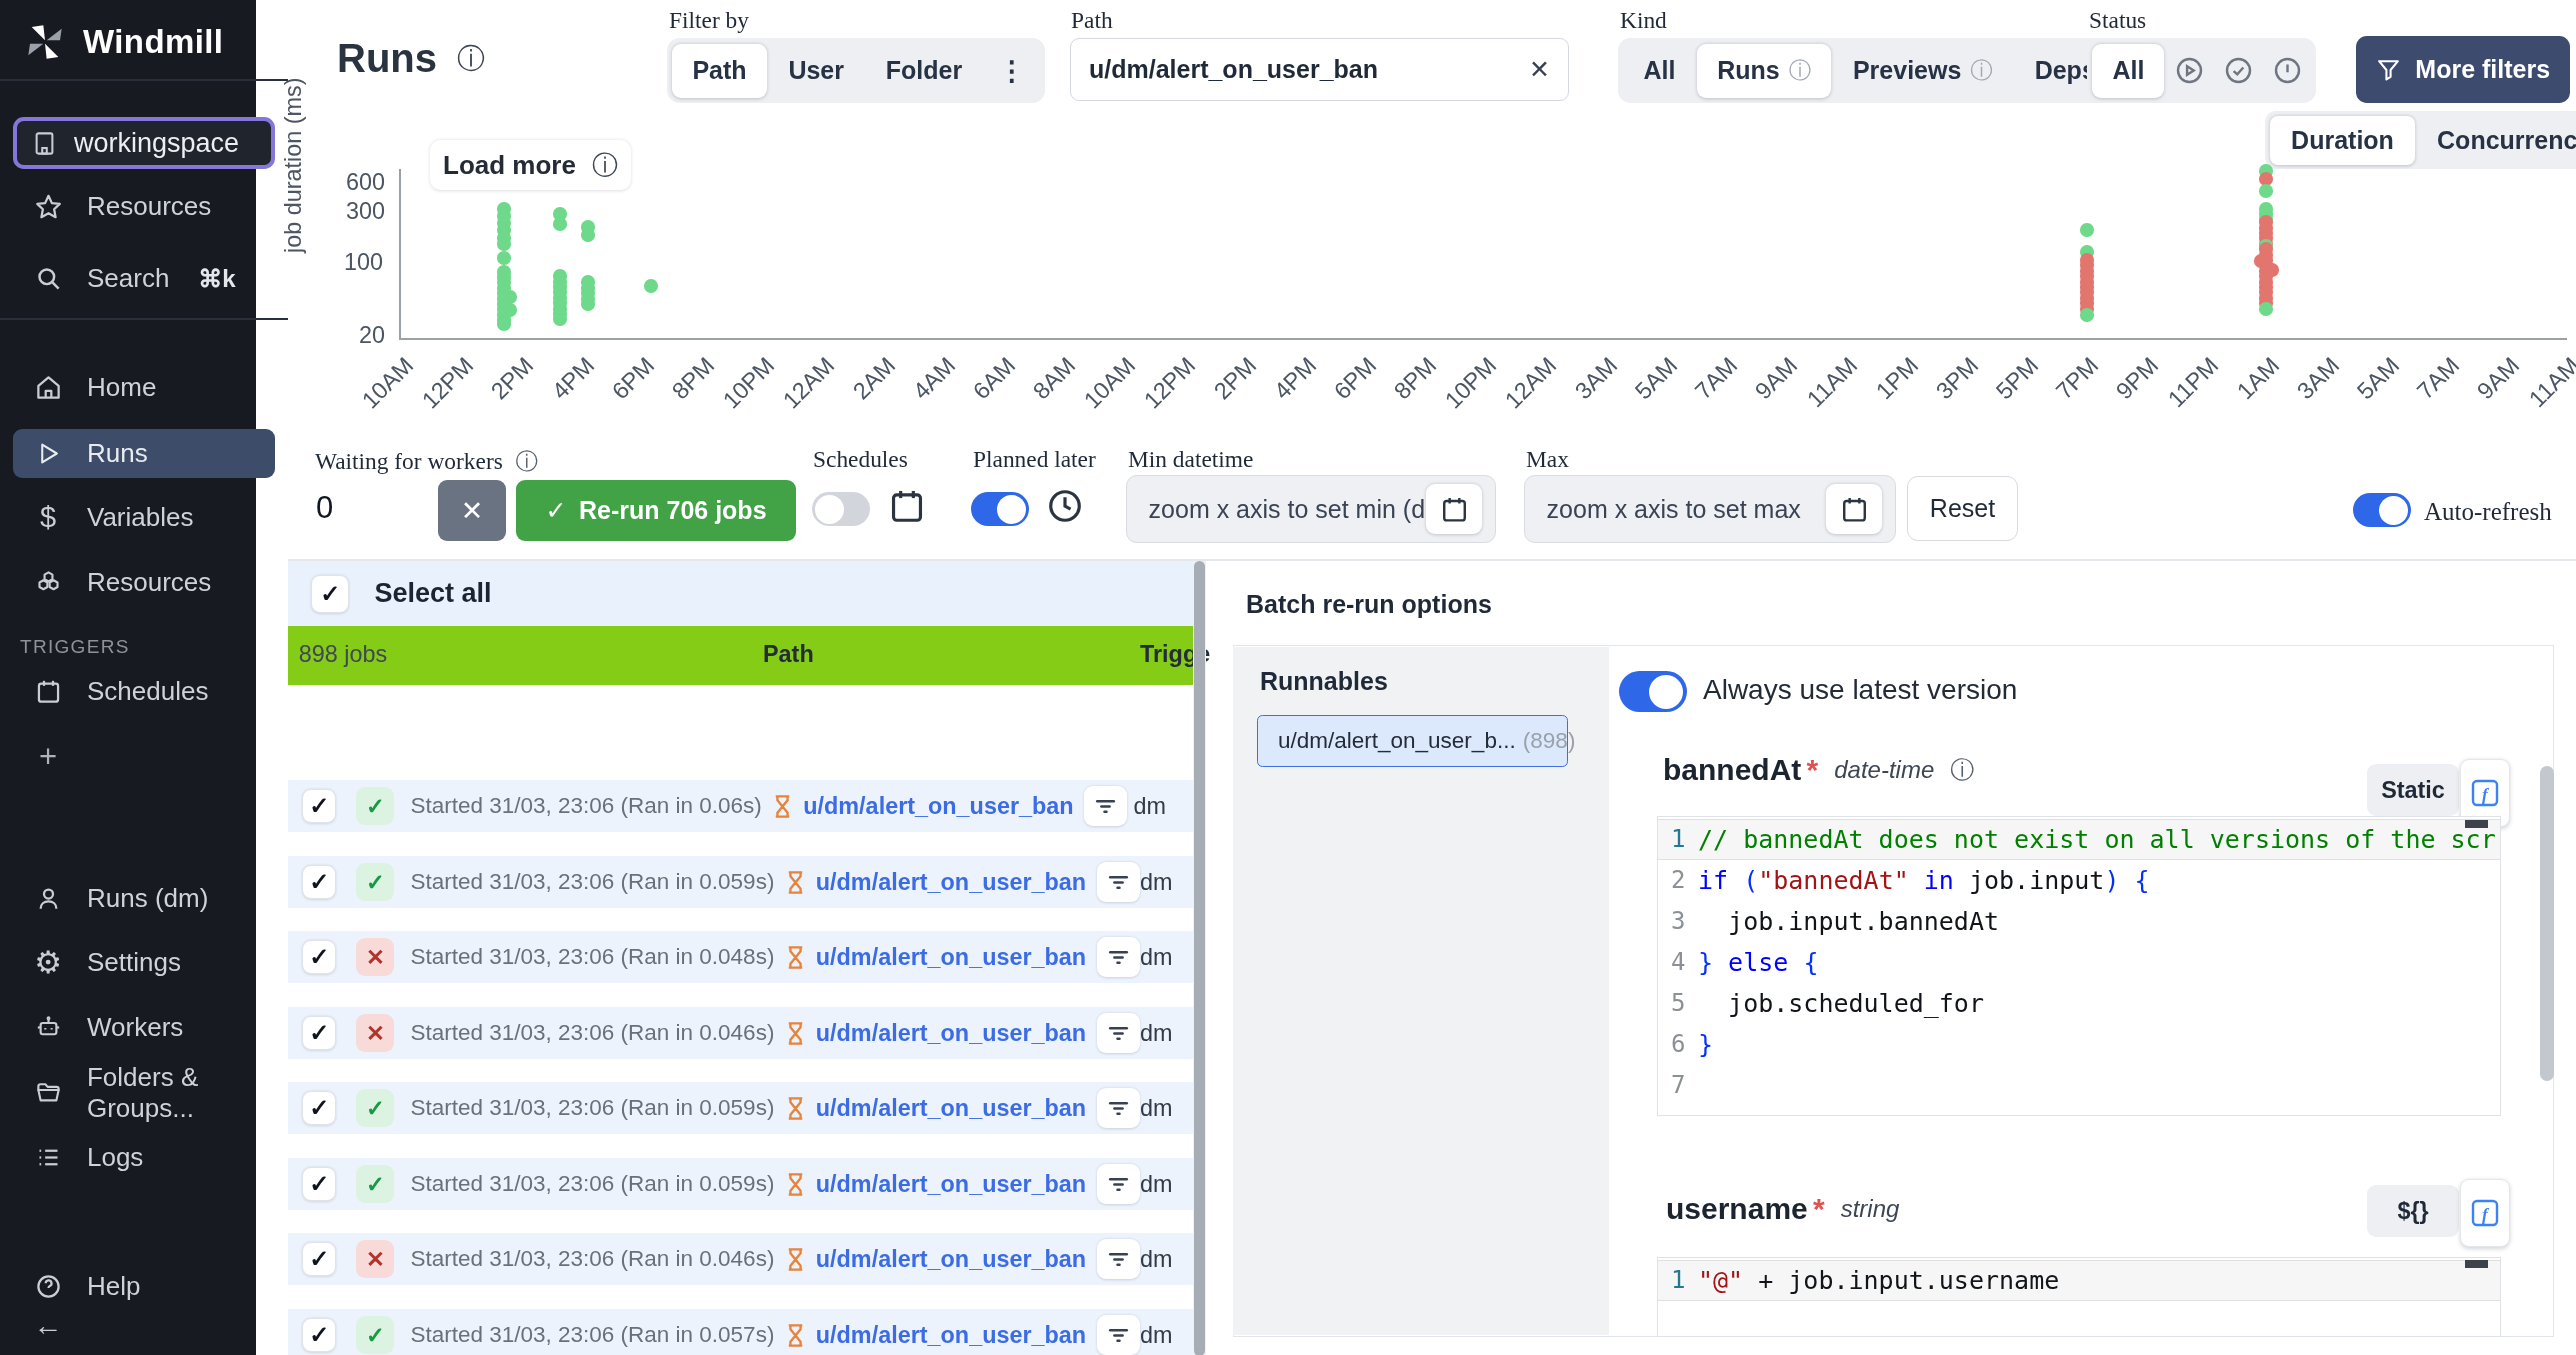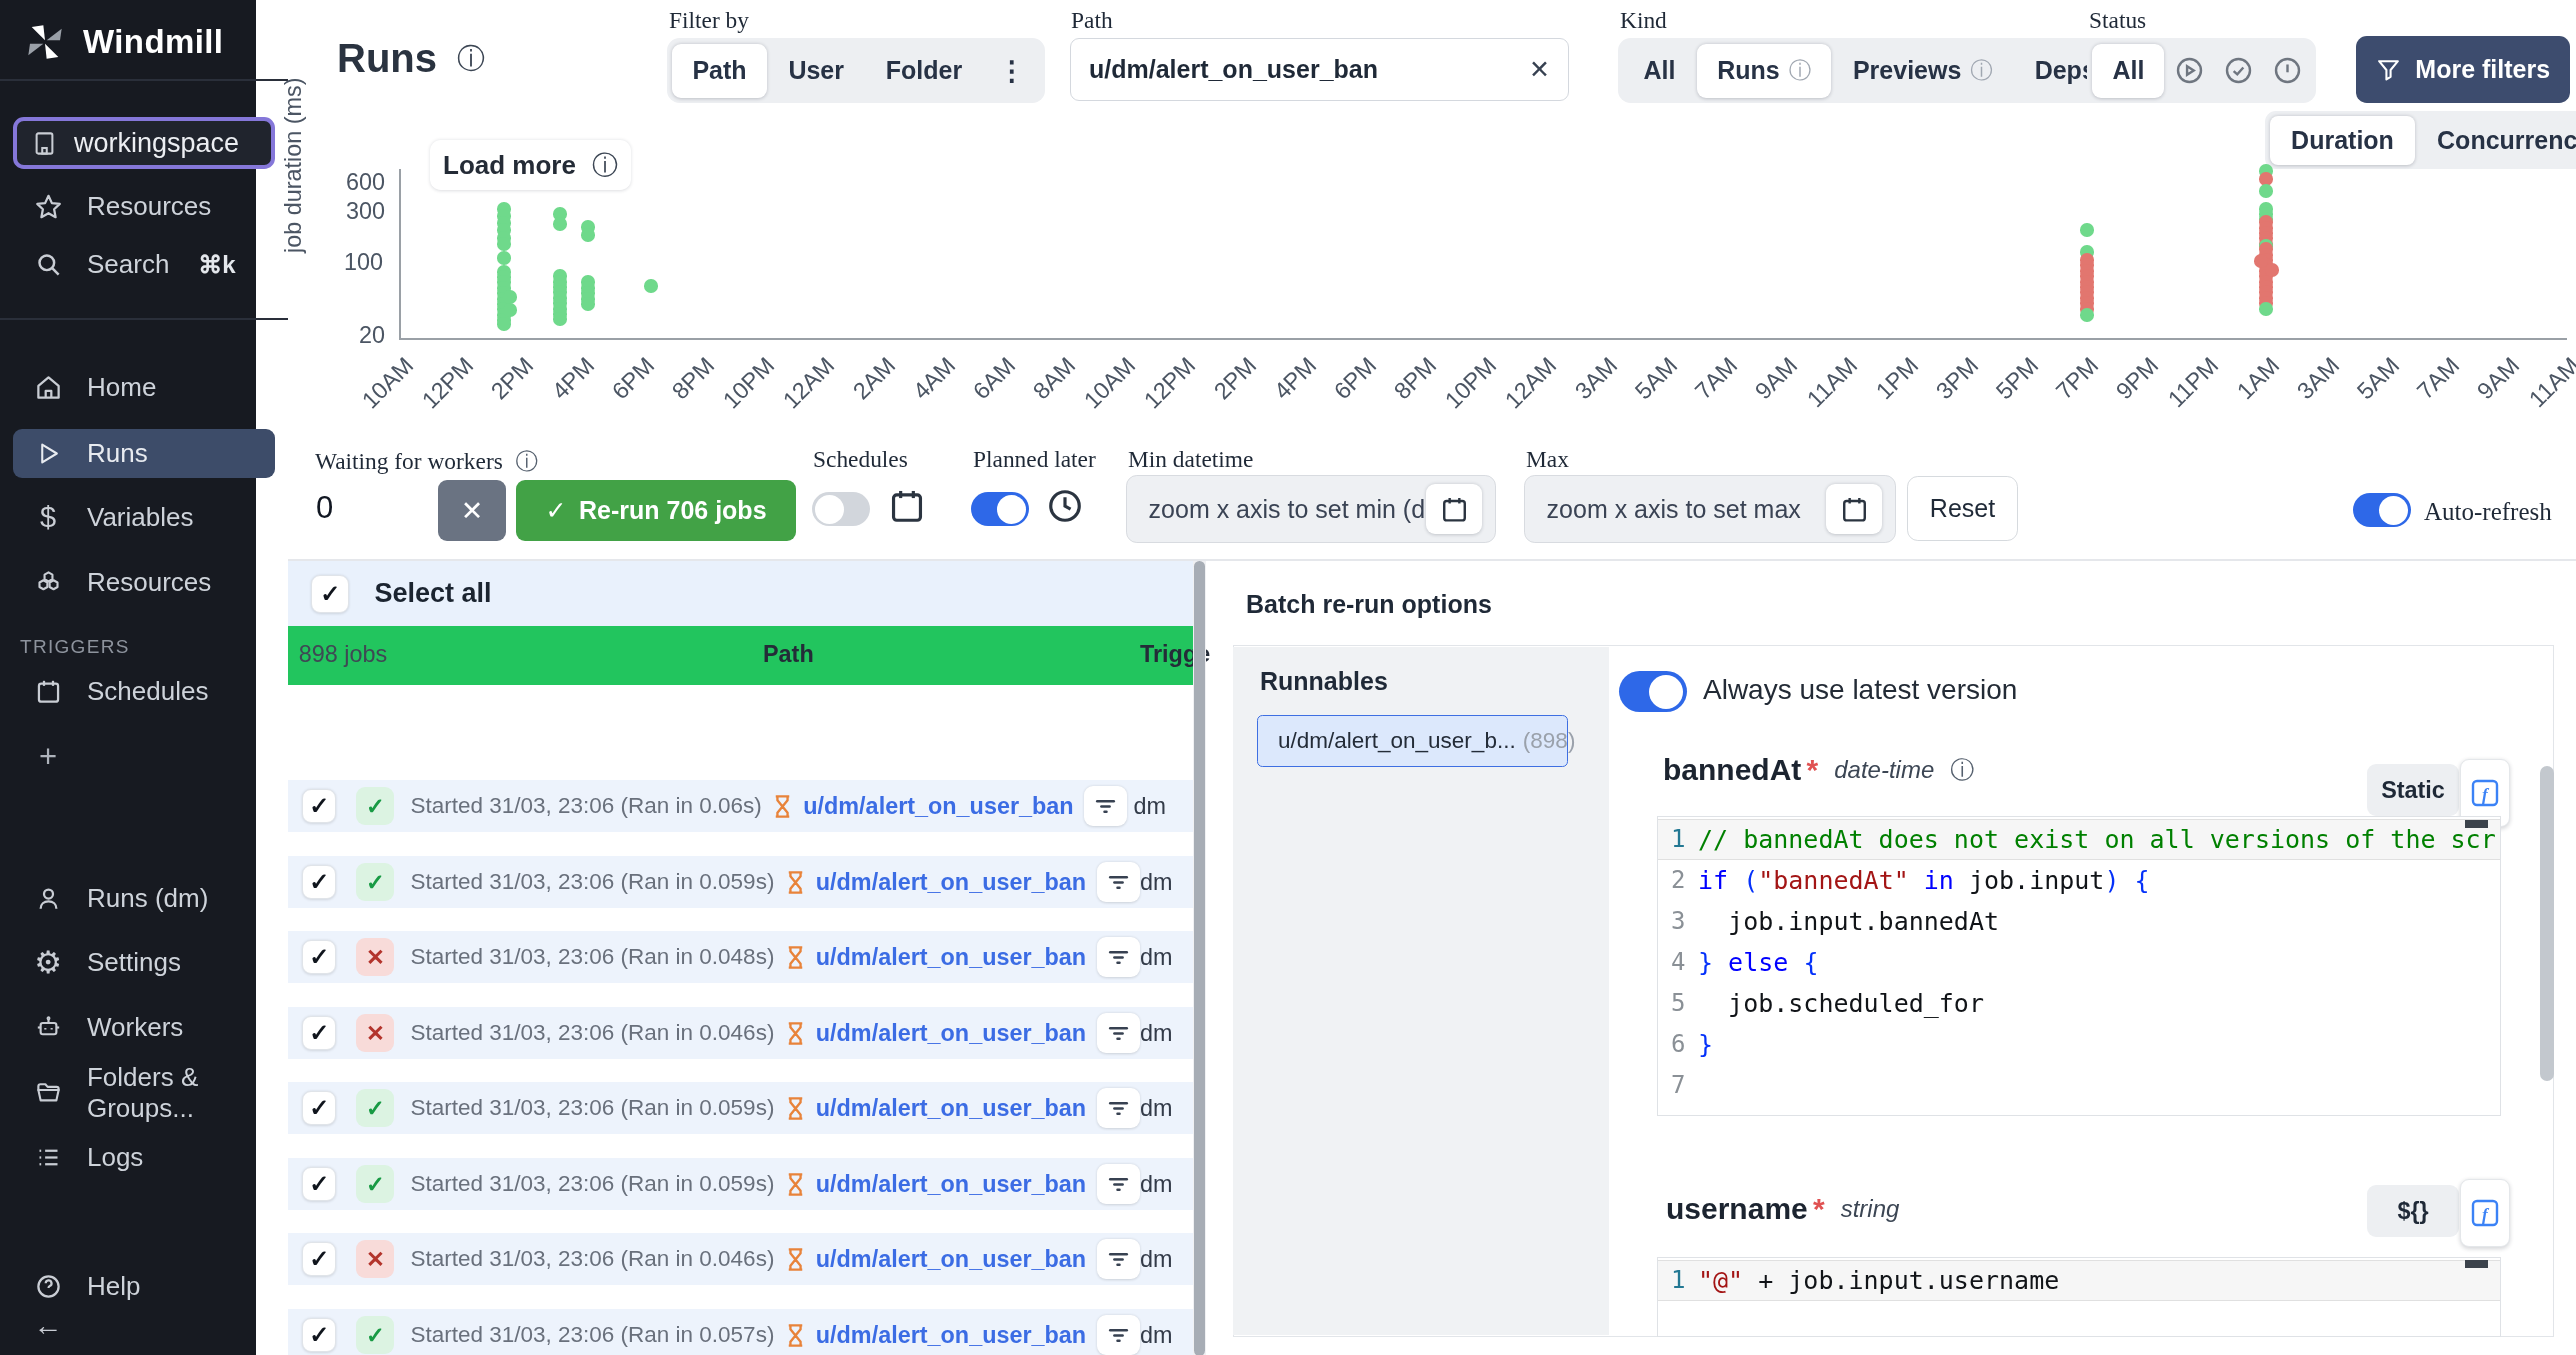--- a/index.html
+++ b/index.html
@@ -56,21 +56,21 @@
   .ghost-input { position:absolute; height:68px; background:#eef0f3; border:1.8px solid #d8dbe0; border-radius:10.8px; display:flex; align-items:center; padding:0 12.6px 0 21.6px; }
   .ghost-input .val { flex:1; font-size:25px; color:#3a4354; white-space:nowrap; overflow:hidden; }
   .mini-btn { width:56px; height:50px; background:#fff; border-radius:9px; box-shadow:0 0.9px 3.6px rgba(16,24,40,.2); display:flex; align-items:center; justify-content:center; flex:none; }
   .count0 { position:absolute; left:316px; top:490px; font-size:31px; color:#111722; }
 
   
   .hdiv { position:absolute; left:288px; top:559px; width:2288px; height:1.8px; background:#e5e7eb; }
   .selbar { position:absolute; left:288px; top:561px; width:905px; height:65px; background:#e9f1fc; display:flex; align-items:center; gap:25px; padding:0 23.4px; }
   .selbar .t { font-size:27px; font-weight:700; color:#1b2430; }
   .cb { width:38px; height:38px; background:#fff; border:0.9px solid #e0e4e9; border-radius:9px; box-shadow:0 0.9px 2.7px rgba(0,0,0,.12); display:flex; align-items:center; justify-content:center; font-size:24px; font-weight:700; color:#10151d; flex:none; }
-  .listhead { position:absolute; left:288px; top:626px; width:905px; height:59px; background:#22c55e; }
+  .listhead { position:absolute; left:288px; top:626px; width:905px; height:59px; background:#84cc16; }
   .listhead span { position:absolute; top:15.3px; font-size:23.4px; }
   .daterow { position:absolute; left:288px; top:687px; width:905px; height:58px; background:#f3f5f7; display:flex; align-items:center; padding:0 43px; font-size:26px; font-weight:700; color:#222b38; }
   .runrow { position:absolute; left:288px; width:905px; height:52px; background:#edf3fc; display:flex; align-items:center; padding:0 27px 0 14.4px; }
   .badge { width:38px; height:38px; border-radius:9px; display:flex; align-items:center; justify-content:center; font-size:22.5px; font-weight:700; margin-left:20px; flex:none; }
   .badge.ok { background:#dcf3e2; color:#189a44; }
   .badge.fail { background:#f8dbd9; color:#b3342c; }
   .runrow .started { margin-left:16px; font-size:22.5px; color:#69707c; white-space:nowrap; }
   .runrow .hg { margin-left:7.2px; flex:none; }
   .runrow .lnk { margin-left:7.2px; font-size:23.4px; font-weight:700; color:#3b6ce4; white-space:nowrap; }
   .fbtn { margin-left:10.8px; width:43px; height:40px; background:#fff; border-radius:9px; box-shadow:0 0.9px 2.7px rgba(0,0,0,.14); display:flex; align-items:center; justify-content:center; flex:none; }
@@ -150,21 +150,21 @@
     </div>
 
     <div class="sb-item" style="top:182px">
       <span class="ic">
           <svg width="27" height="27" viewBox="0 0 24 24" fill="none" stroke="#c9cdd4" stroke-width="2" stroke-linejoin="round">
             <polygon points="12,2.5 15,9 22,9.7 17,14.5 18.3,21.5 12,18 5.7,21.5 7,14.5 2,9.7 9,9"></polygon>
           </svg>
         </span>
       <span>Resources</span>
     </div>
-    <div class="sb-item" style="top:240px">
+    <div class="sb-item" style="top:254px">
       <span class="ic">
           <svg width="27" height="27" viewBox="0 0 24 24" fill="none" stroke="#c9cdd4" stroke-width="2.2">
             <circle cx="10.5" cy="10.5" r="6.5"></circle>
             <line x1="15.5" y1="15.5" x2="21" y2="21"></line>
           </svg>
         </span>
       <span>Search</span>
       <span class="sb-short">⌘k</span>
     </div>
     <div class="sb-divider" style="top:318px"></div>

